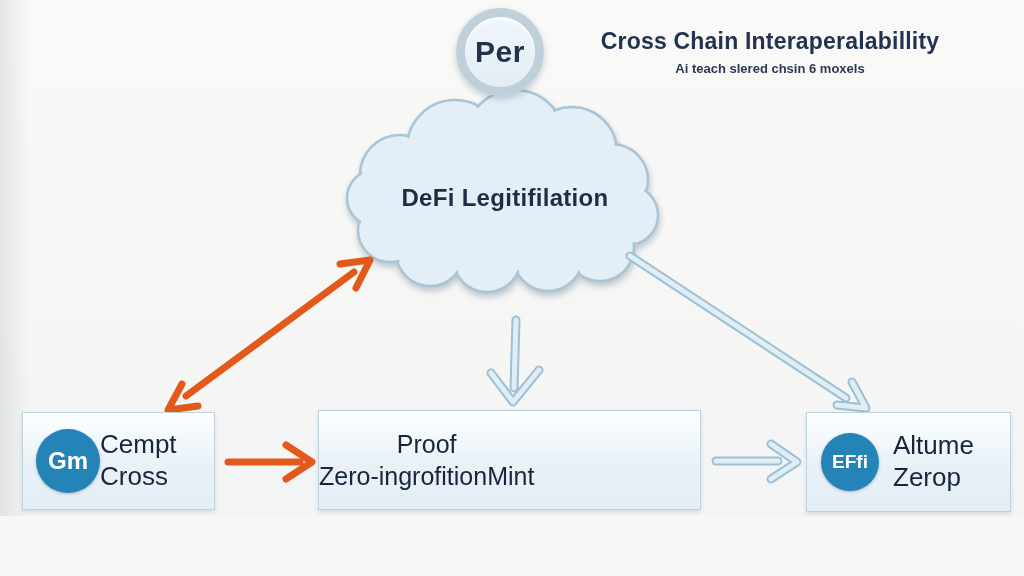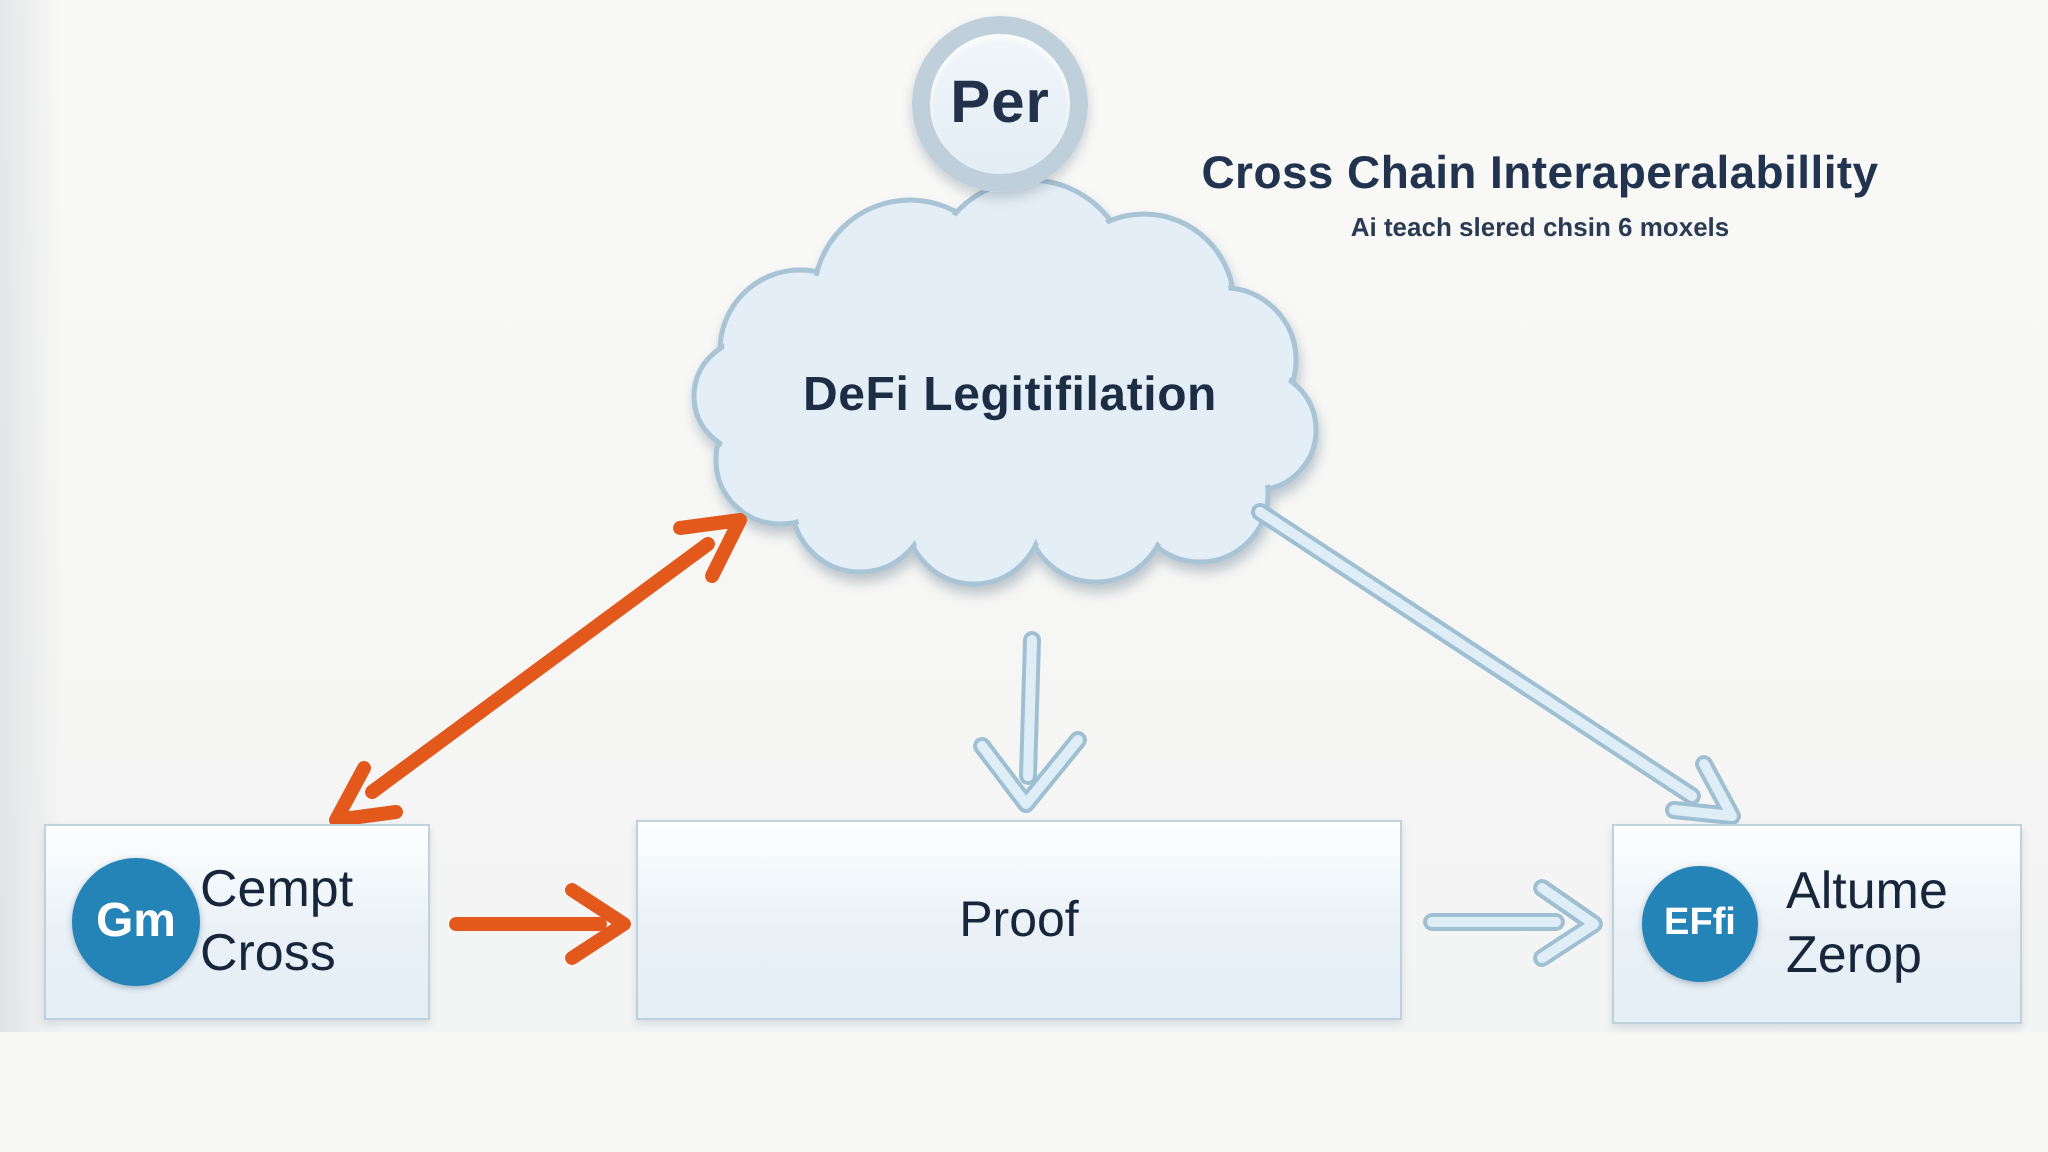--- a/index.html
+++ b/index.html
@@ -22,21 +22,21 @@
     border: 9px solid #c0d0da;
     background: linear-gradient(180deg, #f0f6fa 0%, #e2edf4 100%);
     box-shadow: 0 3px 6px rgba(60,80,95,0.25), inset 0 2px 3px rgba(255,255,255,0.9);
     display: flex; align-items: center; justify-content: center;
   }
   .badge span { font-size: 30px; font-weight: bold; color: #22324a; letter-spacing: 0.5px; }
 
   
   .header-text {
     position: absolute; left: 590px; top: 28px; width: 360px;
-    text-align: center; color: #223350; margin-top: 45px;
+    text-align: center; color: #223350;
   }
   .header-text .title { font-size: 23px; font-weight: bold; letter-spacing: 0.2px; }
   .header-text .subtitle { font-size: 13px; font-weight: bold; margin-top: 6px; color: #2a3a52; }
 
   
   svg.layer { position: absolute; left: 0; top: 0; pointer-events: none; }
 
   .cloud-label {
     position: absolute; left: 360px; top: 184px; width: 290px;
     text-align: center; font-size: 24px; font-weight: bold; color: #1d2d44;
@@ -45,21 +45,21 @@
 
   
   .node {
     position: absolute;
     border: 1px solid #bed2de;
     background: linear-gradient(180deg, #fcfeff 0%, #f7fbfd 16%, #e9f1f7 55%, #e4eef5 100%);
     box-shadow: 0 2px 4px rgba(90,110,125,0.18), inset 0 1px 0 #ffffff;
     display: flex; align-items: center;
   }
   .node-left   { left: 22px;  top: 412px; width: 193px; height: 98px; padding-left: 13px; }
-  .node-middle { left: 318px; top: 410px; width: 383px; height: 100px; justify-content: center; }
+  .node-middle { left: 318px; top: 410px; width: 383px; height: 100px; justify-content: flex-start; }
   .node-right  { left: 806px; top: 412px; width: 205px; height: 100px; padding-left: 14px; gap: 14px; }
 
   .logo-circle {
     border-radius: 50%;
     display: flex; align-items: center; justify-content: center;
     color: #ffffff; font-weight: bold;
     box-shadow: 0 1px 3px rgba(40,70,95,0.35);
     flex: 0 0 auto;
   }
   .logo-left  { width: 64px; height: 64px; font-size: 24px; }
@@ -152,20 +152,21 @@
     </div>
     <div class="node-label">
       <div>Cempt</div>
       <div>Cross</div>
     </div>
   </div>
 
   <div class="node node-middle">
     <div class="node-label">
       <div>Proof</div>
+      <div>Zero-ingrofitionMint</div>
     </div>
   </div>
 
   <div class="node node-right">
     <div class="logo-circle logo-right" style="background: rgb(36, 132, 184);">
       <span>EFfi</span>
     </div>
     <div class="node-label">
       <div>Altume</div>
       <div>Zerop</div>

